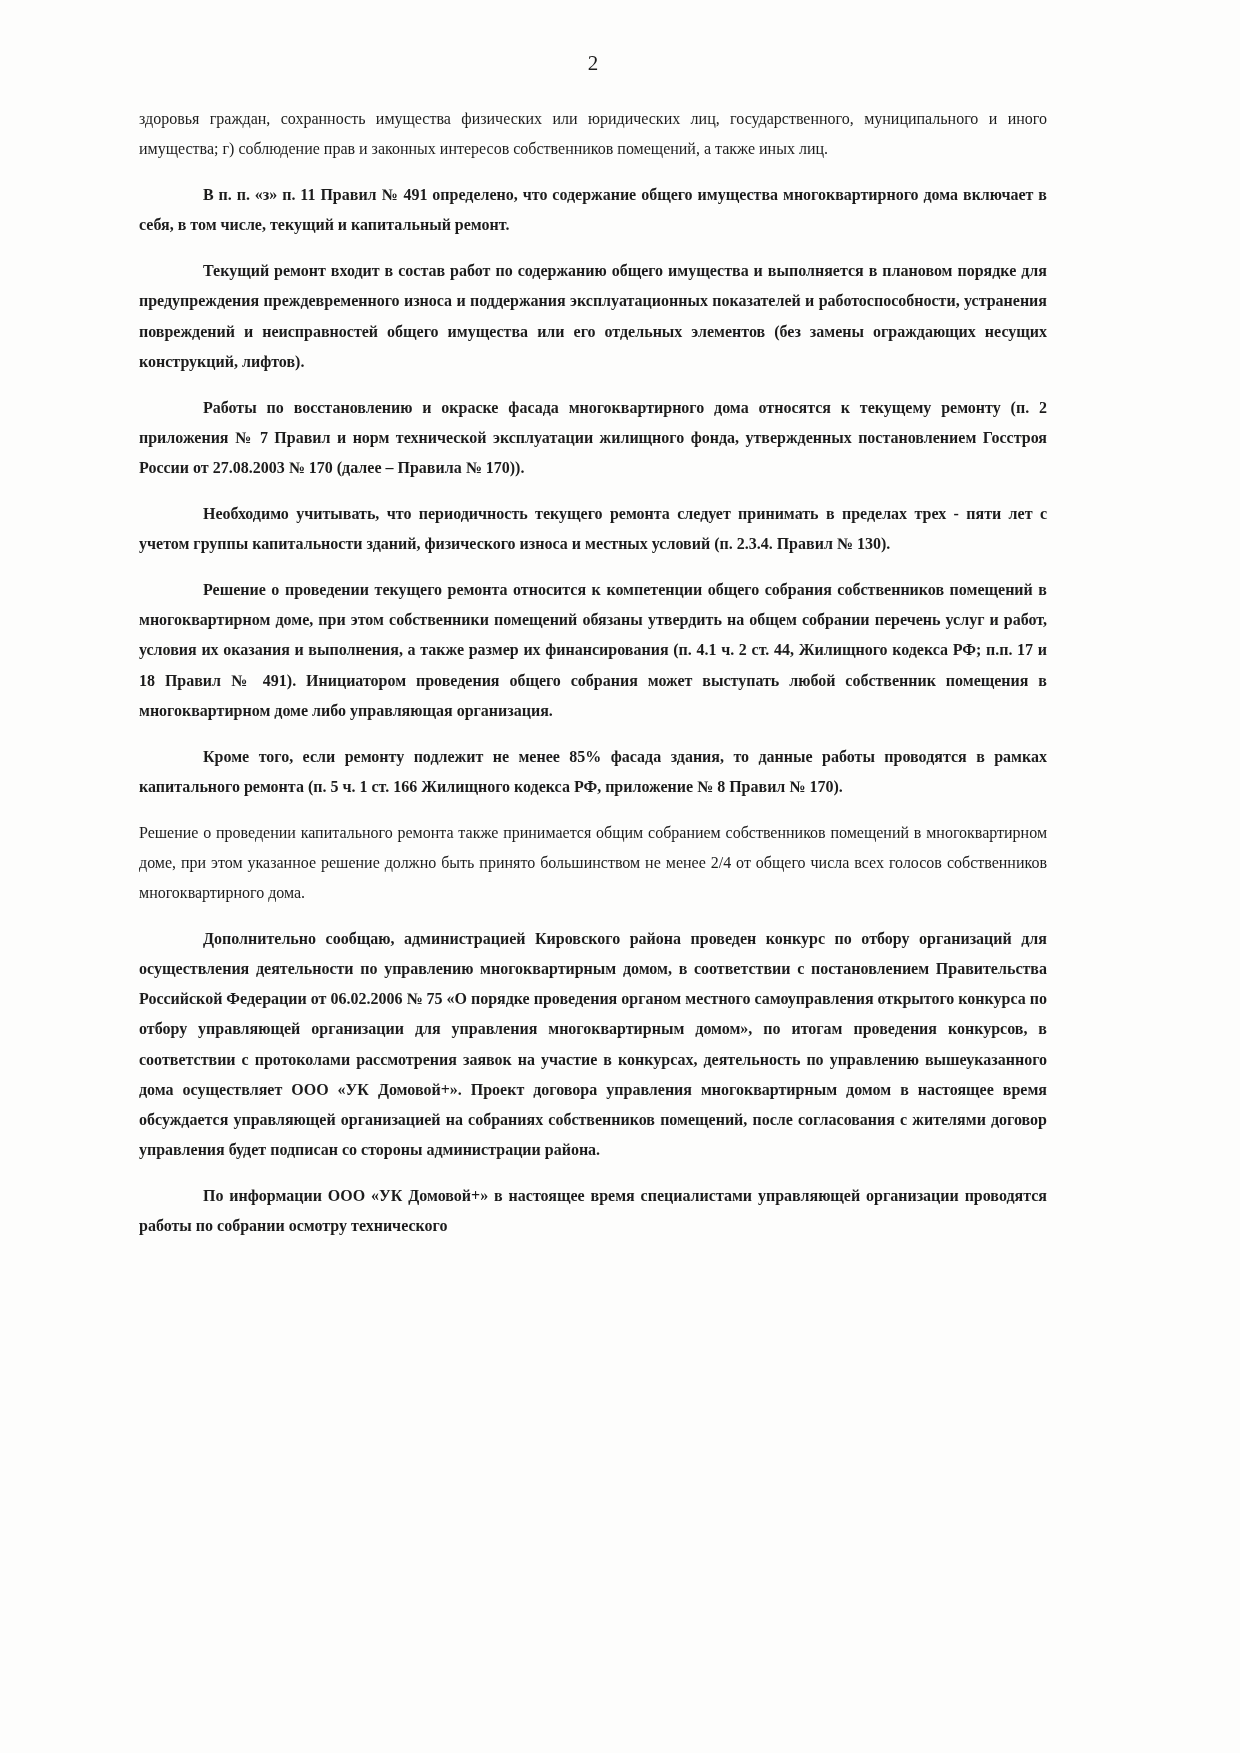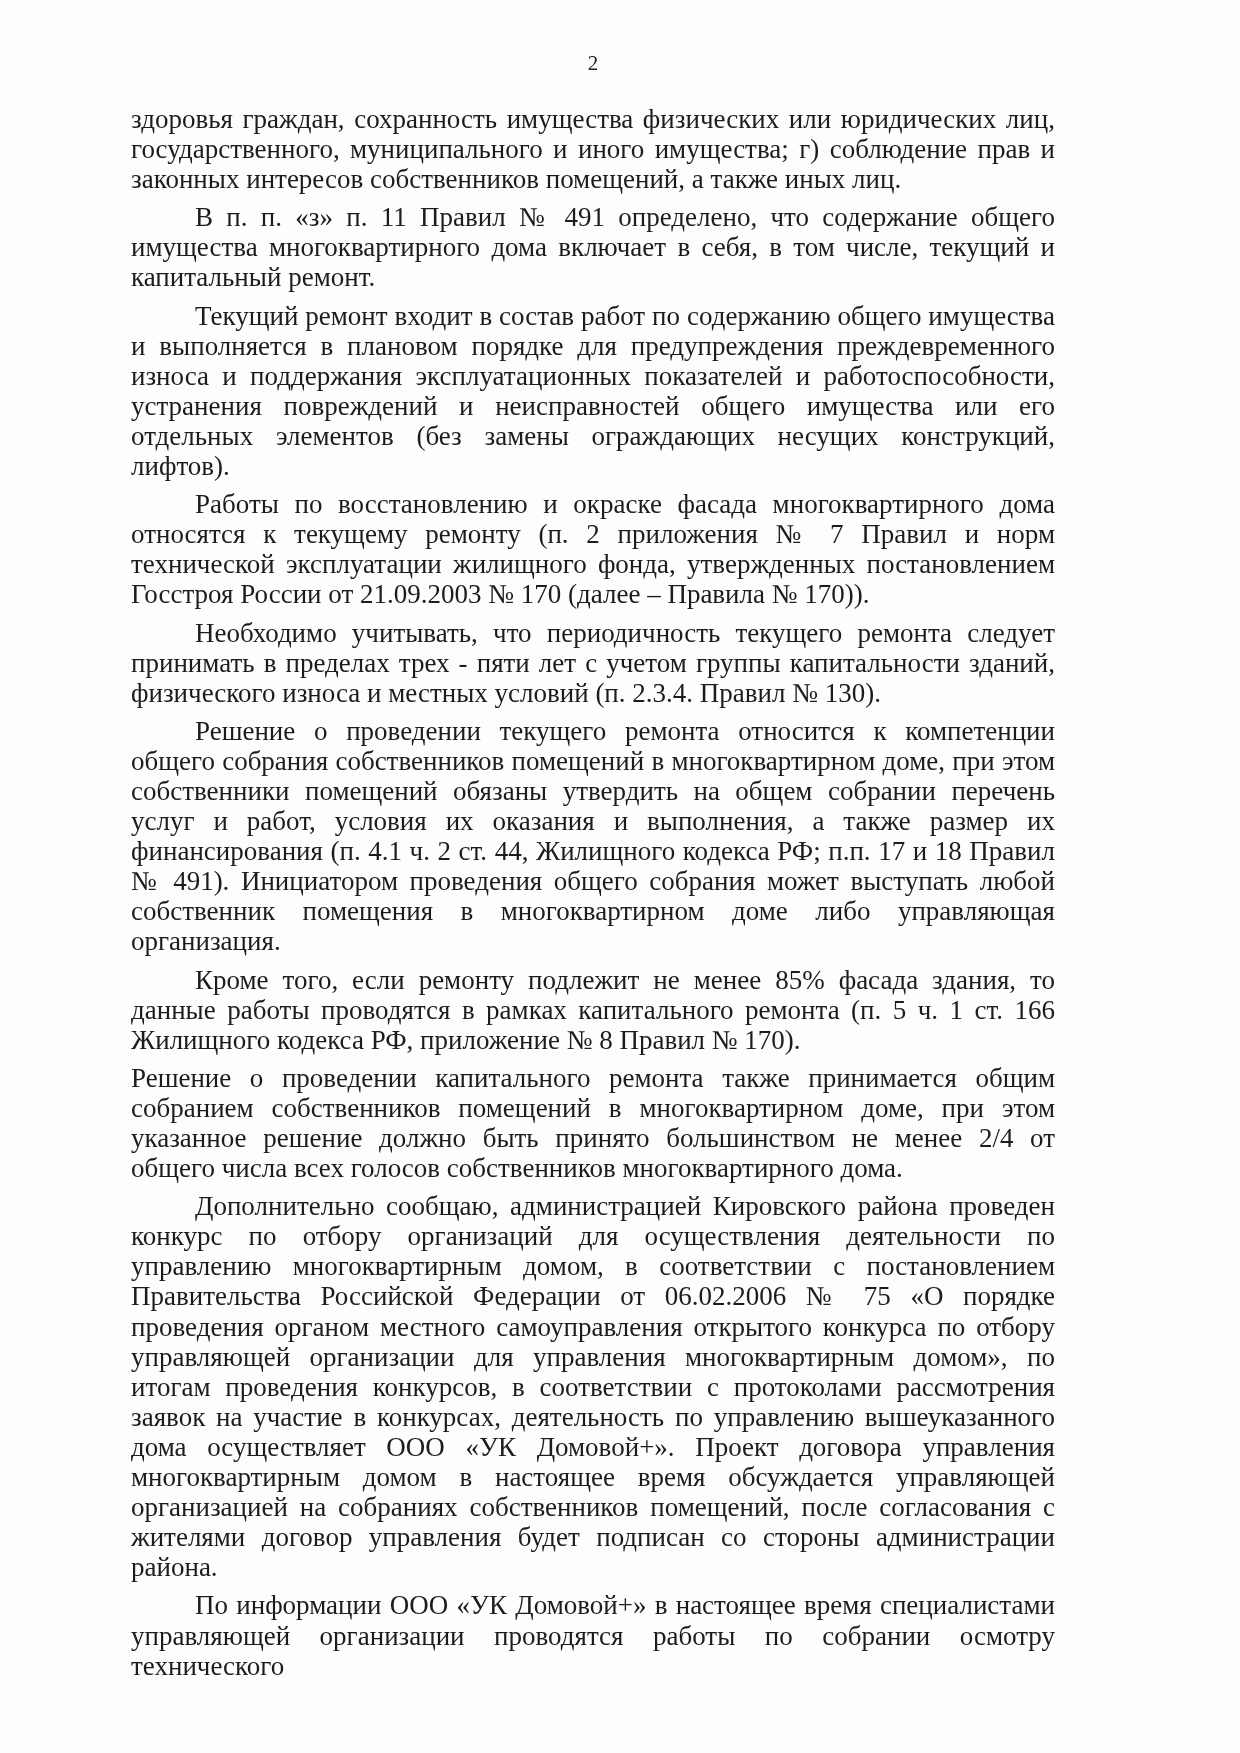--- a/index.html
+++ b/index.html
@@ -23,40 +23,41 @@
     overflow: hidden;
   }
   .page-number {
     text-align: center;
     font-size: 21px;
     line-height: 26px;
     margin-bottom: 28px;
     color: #1c1c1c;
   }
   .content p {
-    margin: 8px;
-    font-size: 27px;
+    margin: 16px;
+    font-size: 16px;
     line-height: 30.1px;
     text-align: justify;
     color: #1c1c1c;
   }
   .content p.indent {
     text-indent: 64px;
+    font-weight: bold;
   }
 </style>
 </head>
 <body>
 
 <div class="page">
   <div class="page-number">2</div>
   <div class="content">
       <p>здоровья граждан, сохранность имущества физических или юридических лиц, государственного, муниципального и иного имущества; г) соблюдение прав и законных интересов собственников помещений, а также иных лиц.</p>
       <p class="indent">В п. п. «з» п. 11 Правил № 491 определено, что содержание общего имущества многоквартирного дома включает в себя, в том числе, текущий и капитальный ремонт.</p>
       <p class="indent">Текущий ремонт входит в состав работ по содержанию общего имущества и выполняется в плановом порядке для предупреждения преждевременного износа и поддержания эксплуатационных показателей и работоспособности, устранения повреждений и неисправностей общего имущества или его отдельных элементов (без замены ограждающих несущих конструкций, лифтов).</p>
-      <p class="indent">Работы по восстановлению и окраске фасада многоквартирного дома относятся к текущему ремонту (п. 2 приложения № 7 Правил и норм технической эксплуатации жилищного фонда, утвержденных постановлением Госстроя России от 21.09.2003 № 170 (далее – Правила № 170)).</p>
+      <p class="indent">Работы по восстановлению и окраске фасада многоквартирного дома относятся к текущему ремонту (п. 2 приложения № 7 Правил и норм технической эксплуатации жилищного фонда, утвержденных постановлением Госстроя России от 27.08.2003 № 170 (далее – Правила № 170)).</p>
       <p class="indent">Необходимо учитывать, что периодичность текущего ремонта следует принимать в пределах трех - пяти лет с учетом группы капитальности зданий, физического износа и местных условий (п. 2.3.4. Правил № 130).</p>
       <p class="indent">Решение о проведении текущего ремонта относится к компетенции общего собрания собственников помещений в многоквартирном доме, при этом собственники помещений обязаны утвердить на общем собрании перечень услуг и работ, условия их оказания и выполнения, а также размер их финансирования (п. 4.1 ч. 2 ст. 44, Жилищного кодекса РФ; п.п. 17 и 18 Правил № 491). Инициатором проведения общего собрания может выступать любой собственник помещения в многоквартирном доме либо управляющая организация.</p>
       <p class="indent">Кроме того, если ремонту подлежит не менее 85% фасада здания, то данные работы проводятся в рамках капитального ремонта (п. 5 ч. 1 ст. 166 Жилищного кодекса РФ, приложение № 8 Правил № 170).</p>
       <p>Решение о проведении капитального ремонта также принимается общим собранием собственников помещений в многоквартирном доме, при этом указанное решение должно быть принято  большинством не менее 2/4 от общего числа всех голосов собственников многоквартирного дома.</p>
       <p class="indent">Дополнительно сообщаю, администрацией Кировского района проведен конкурс по отбору организаций для осуществления деятельности по управлению многоквартирным домом, в соответствии с постановлением Правительства Российской Федерации от 06.02.2006 № 75 «О порядке проведения органом местного самоуправления открытого конкурса по отбору управляющей организации для управления многоквартирным домом», по итогам проведения конкурсов, в соответствии с протоколами рассмотрения заявок на участие в конкурсах, деятельность по управлению вышеуказанного дома осуществляет ООО «УК Домовой+». Проект договора управления многоквартирным домом в настоящее время обсуждается управляющей организацией на собраниях собственников помещений, после согласования с жителями договор управления будет подписан со стороны администрации района.</p>
       <p class="indent">По информации ООО «УК Домовой+» в настоящее время специалистами управляющей организации проводятся работы по собрании осмотру технического</p>
     </div>
 </div>
 
 </body></html>

